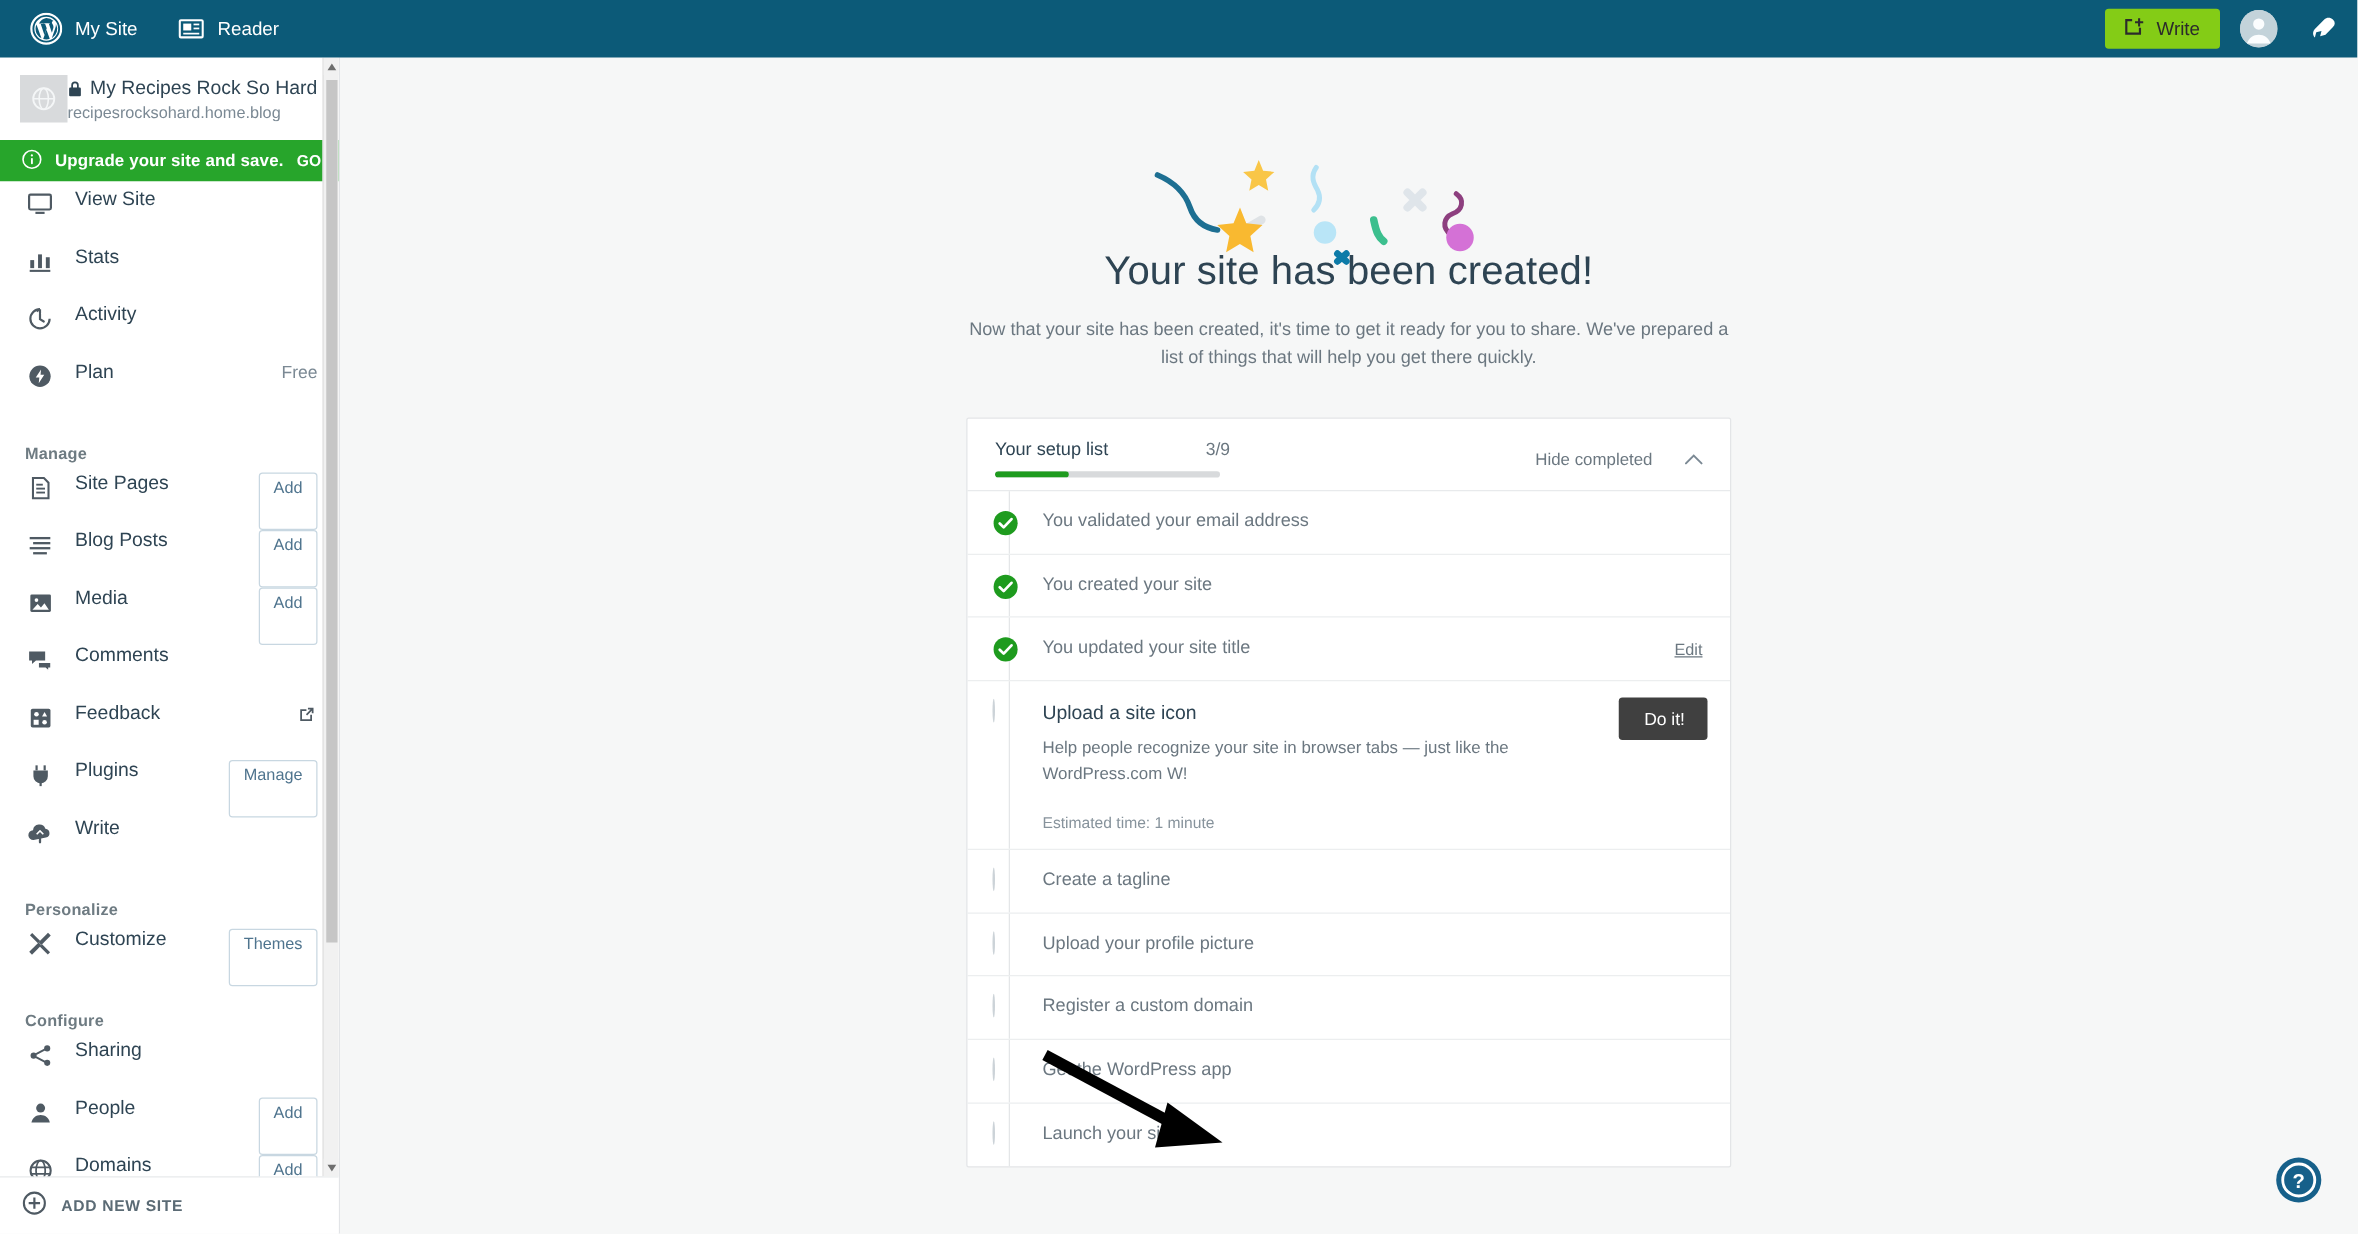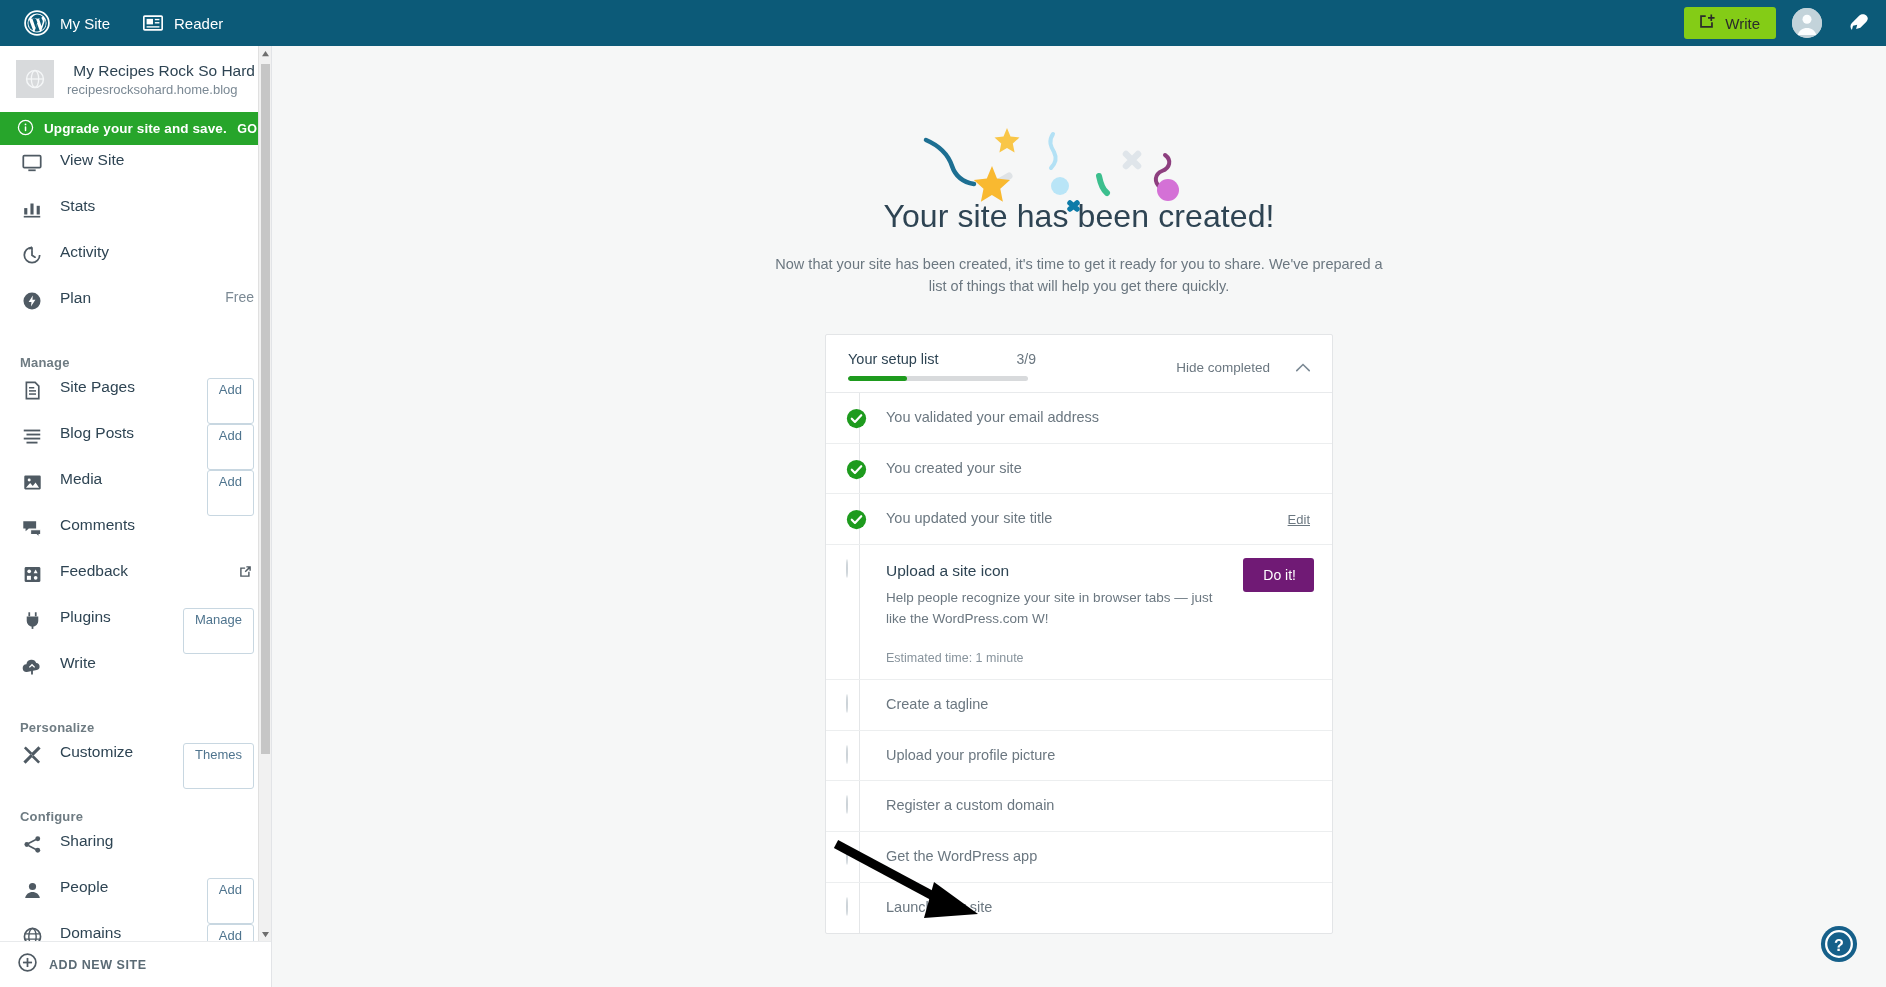--- a/index.html
+++ b/index.html
@@ -51,21 +51,21 @@
     background: #fff;
     border-right: 1px solid #e2e4e7;
     position: relative;
     display: flex; flex-direction: column;
     overflow: hidden;
   }
   .sb-scroll {
     flex: 1; overflow: hidden; position: relative;
   }
   .site-head {
-    display: flex; align-items: center; gap: 13px;
+    display: flex; align-items: center; 
     padding: 14px 16px 14px 16px;
     cursor: pointer;
   }
   .site-thumb {
     width: 38px; height: 38px; min-width: 38px;
     background: #d8dadc; display: flex; align-items: center; justify-content: center;
   }
   .site-meta { overflow: hidden; }
   .site-title {
     font-size: 15.5px; color: #2e4453; white-space: nowrap;
@@ -138,21 +138,21 @@
   .page-title {
     text-align: center; font-size: 32px; color: #2e4453;
     font-weight: normal; margin-top: 2px; letter-spacing: .1px;
   }
   .page-sub {
     text-align: center; font-size: 14.5px; color: #6b7780;
     max-width: 620px; margin: 18px auto 0; line-height: 1.55;
   }
 
   .card {
-    width: 508px; margin: 36px auto 0;
+    width: 612px; margin: 36px auto 0;
     background: #fff; border: 1px solid #e3e5e7;
     border-radius: 2px;
   }
   .card-head {
     display: flex; align-items: flex-start;
     padding: 16px 0 0 0;
     border-bottom: 1px solid #e8eaec;
     position: relative; min-height: 58px;
   }
   .ch-left { padding-left: 22px; width: 210px; }
@@ -605,21 +605,21 @@
             </div>
             <div class="task">
               <div class="task-line"></div>
               <div class="task-bullet"><span class="bullet-empty"></span></div>
               <div class="task-body">
                 <div class="task-title active">Upload a site icon</div>
                 <div class="task-desc">Help people recognize your site in browser tabs — just like the WordPress.com W!</div>
                 <div class="task-est">Estimated time: 1 minute</div>
               </div>
               <div class="task-right">
-                <button class="doit-btn" style="background: #701a75; padding-left: 20px;">Do it!</button>
+                <button class="doit-btn" style="background: #404040; padding-left: 20px;">Do it!</button>
               </div>
             </div>
             <div class="task">
               <div class="task-line"></div>
               <div class="task-bullet"><span class="bullet-empty"></span></div>
               <div class="task-body">
                 <div class="task-title ">Create a tagline</div>
               </div>
             </div>
             <div class="task">

